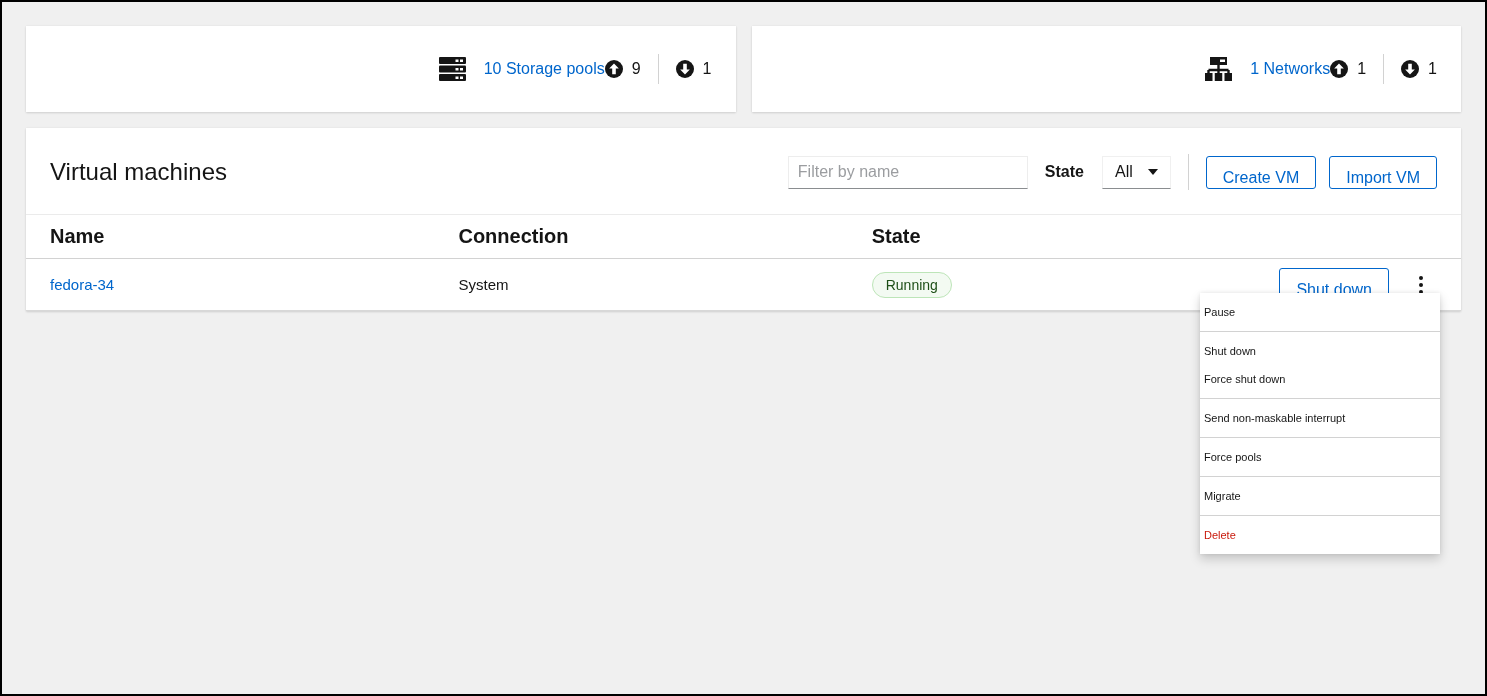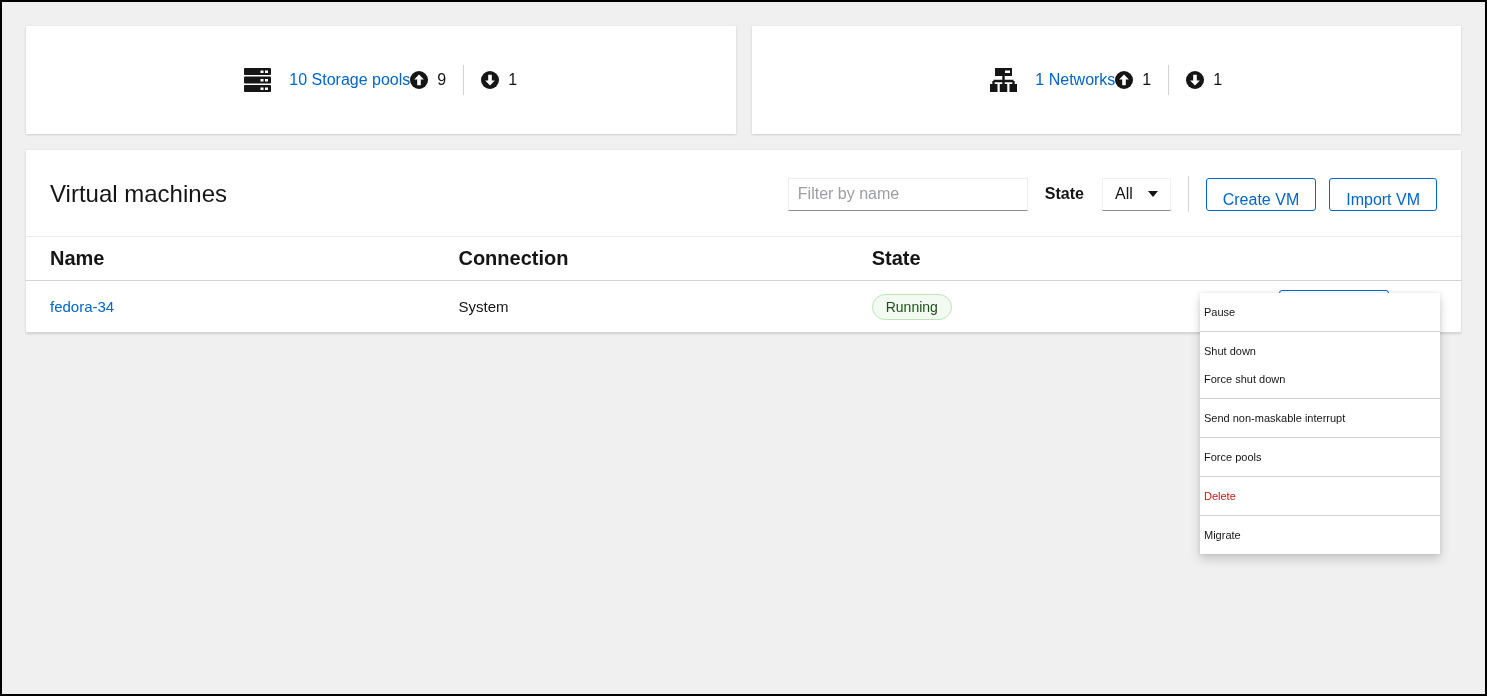--- a/index.html
+++ b/index.html
@@ -16,22 +16,22 @@
   .page { padding:24px; }
 
   .card {
     background:#fff;
     box-shadow:0 1px 2px rgba(3,3,3,.12), 0 0 2px rgba(3,3,3,.06);
   }
 
   
   .summary-row { display:flex; gap:16px; margin-bottom:16px; }
   .summary-card {
-    flex:1; height:108px;
-    display:flex; align-items:center; justify-content:center;
+    flex:1; height:86px;
+    display:flex; align-items:center; justify-content:flex-end;
     padding:0 24px;
   }
   .summary-left { display:flex; align-items:center; gap:18px; }
   .summary-link { color:#0066cc; text-decoration:none; font-size:16px; cursor:pointer; }
   .summary-right { display:flex; align-items:center; font-size:16px; }
   .summary-right .count { margin-left:9px; }
   .sep-vert { width:1px; height:30px; background:#d2d2d2; margin:0 17px; }
   .state-icon { display:inline-flex; }
 
   
@@ -252,18 +252,18 @@
     <div class="menu-item">Shut down</div>
     <div class="menu-item">Force shut down</div>
   </div>
   <div class="menu-group">
     <div class="menu-item">Send non-maskable interrupt</div>
   </div>
   <div class="menu-group">
     <div class="menu-item">Force pools</div>
   </div>
   <div class="menu-group">
+    <div class="menu-item">Migrate</div>
+  </div>
+  <div class="menu-group">
     <div class="menu-item danger">Delete</div>
   </div>
-  <div class="menu-group">
-    <div class="menu-item">Migrate</div>
-  </div>
 </div>
 
 </body></html>

